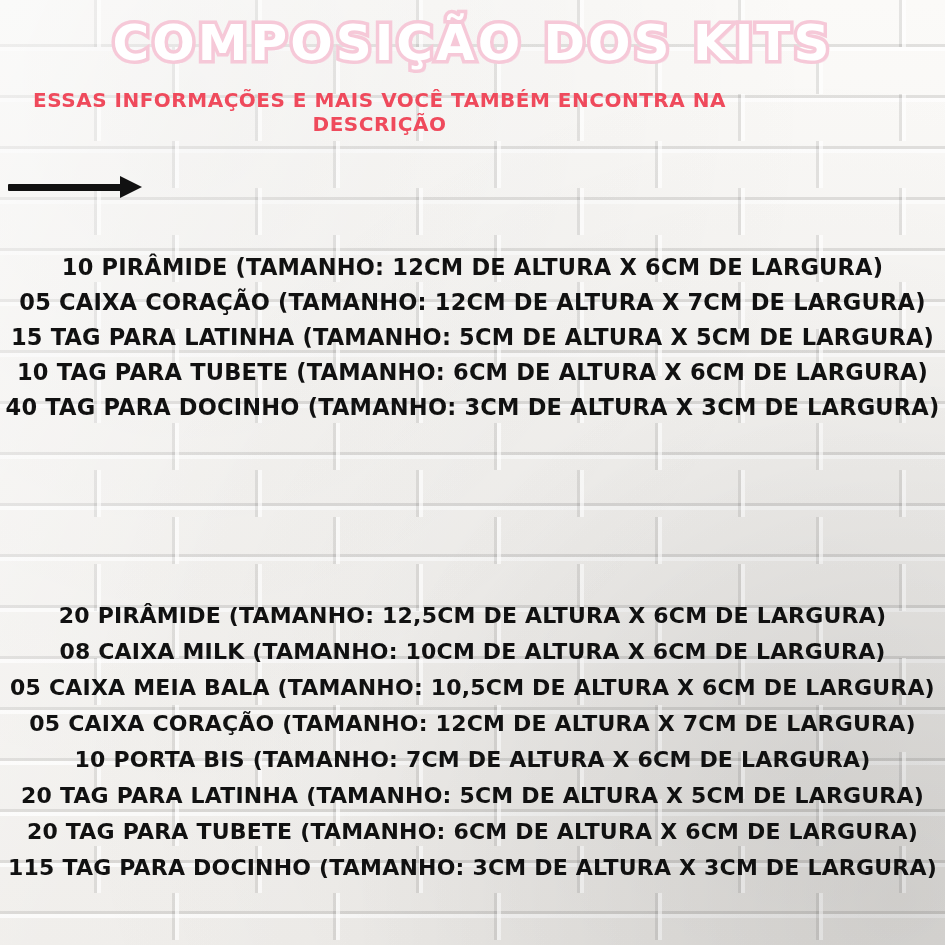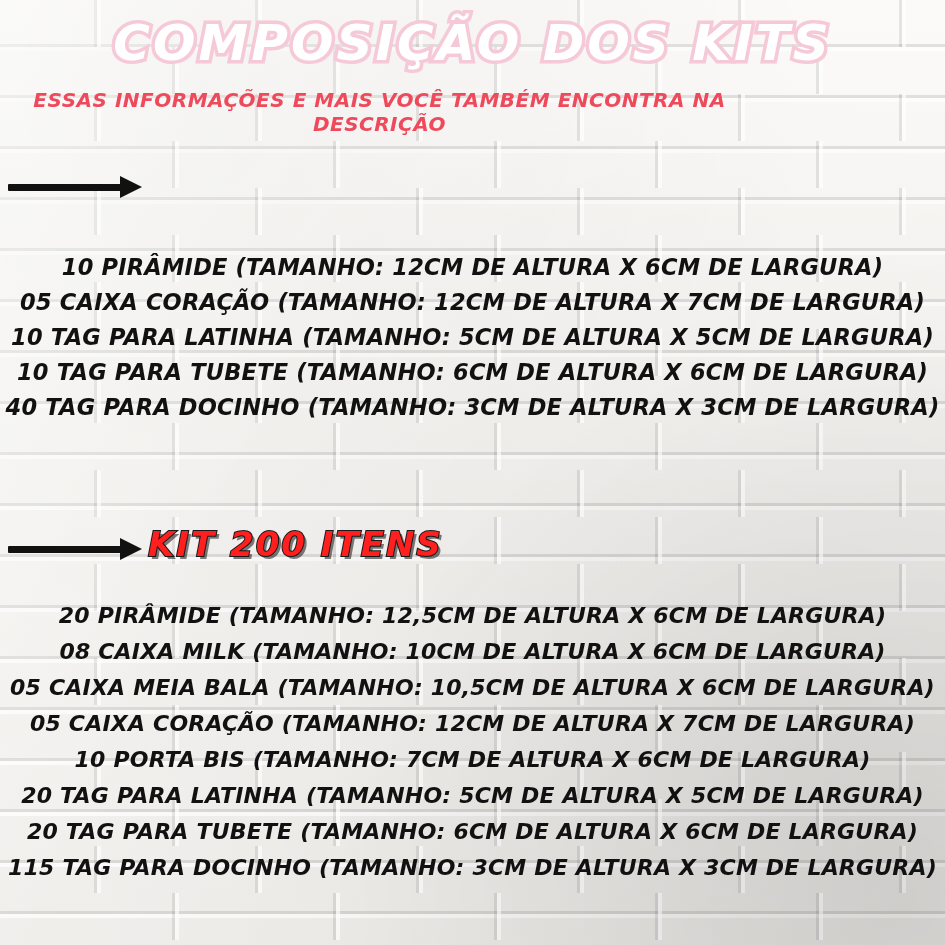--- a/index.html
+++ b/index.html
@@ -14,21 +14,20 @@
     background: #f2f1ef;
   }
 
   
   #page {
     position: relative;
     width: 945px;
     height: 945px;
     background-color: #f4f3f1;
     overflow: hidden;
-    font-style: italic;
   }
   #bricks {
     position: absolute;
     inset: 0;
     
     background-image:
       
       radial-gradient(ellipse at 20% 10%, rgba(0,0,0,0.035), rgba(0,0,0,0) 60%),
       radial-gradient(ellipse at 85% 80%, rgba(0,0,0,0.05), rgba(0,0,0,0) 65%),
       repeating-linear-gradient(
@@ -226,32 +225,25 @@
     <div class="kit-row kit1">
       <div class="arrow">
         <div class="shaft"></div>
         <div class="head"></div>
       </div>
     </div>
 
     <div class="items list1">
       <div class="line">10 PIRÂMIDE (TAMANHO: 12CM DE ALTURA X 6CM DE LARGURA)</div>
       <div class="line">05 CAIXA CORAÇÃO (TAMANHO: 12CM DE ALTURA X 7CM DE LARGURA)</div>
-      <div class="line">10 TAG PARA LATINHA (TAMANHO: 5CM DE ALTURA X 5CM DE LARGURA)</div>
+      <div class="line">15 TAG PARA LATINHA (TAMANHO: 5CM DE ALTURA X 5CM DE LARGURA)</div>
       <div class="line">10 TAG PARA TUBETE (TAMANHO: 6CM DE ALTURA X 6CM DE LARGURA)</div>
       <div class="line">40 TAG PARA DOCINHO (TAMANHO: 3CM DE ALTURA X 3CM DE LARGURA)</div>
     </div>
 
-    <div class="kit-row kit2">
-      <div class="arrow">
-        <div class="shaft"></div>
-        <div class="head"></div>
-      </div>
-      <div class="kit-label">KIT 200 ITENS</div>
-    </div>
 
     <div class="items list2">
       <div class="line">20 PIRÂMIDE (TAMANHO: 12,5CM DE ALTURA X 6CM DE LARGURA)</div>
       <div class="line">08 CAIXA MILK (TAMANHO: 10CM DE ALTURA X 6CM DE LARGURA)</div>
       <div class="line">05 CAIXA MEIA BALA (TAMANHO: 10,5CM DE ALTURA X 6CM DE LARGURA)</div>
       <div class="line">05 CAIXA CORAÇÃO (TAMANHO: 12CM DE ALTURA X 7CM DE LARGURA)</div>
       <div class="line">10 PORTA BIS (TAMANHO: 7CM DE ALTURA X 6CM DE LARGURA)</div>
       <div class="line">20 TAG PARA LATINHA (TAMANHO: 5CM DE ALTURA X 5CM DE LARGURA)</div>
       <div class="line">20 TAG PARA TUBETE (TAMANHO: 6CM DE ALTURA X 6CM DE LARGURA)</div>
       <div class="line">115 TAG PARA DOCINHO (TAMANHO: 3CM DE ALTURA X 3CM DE LARGURA)</div>

